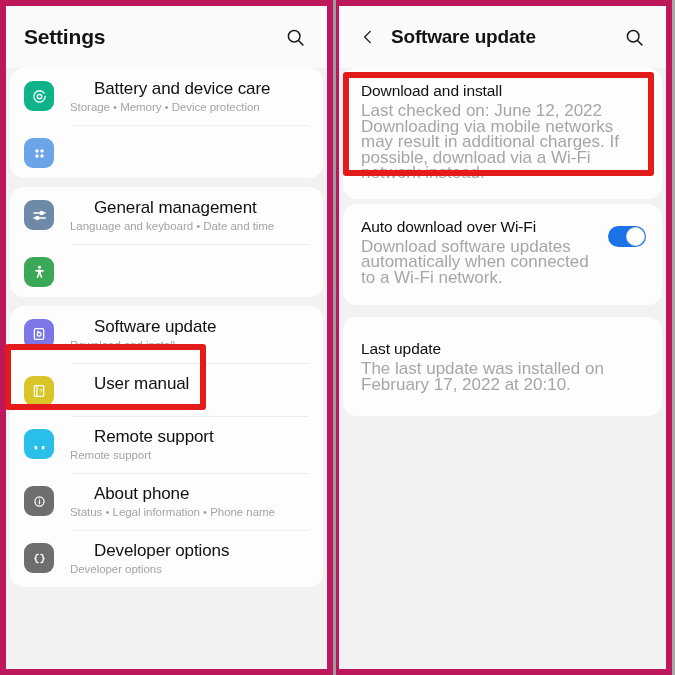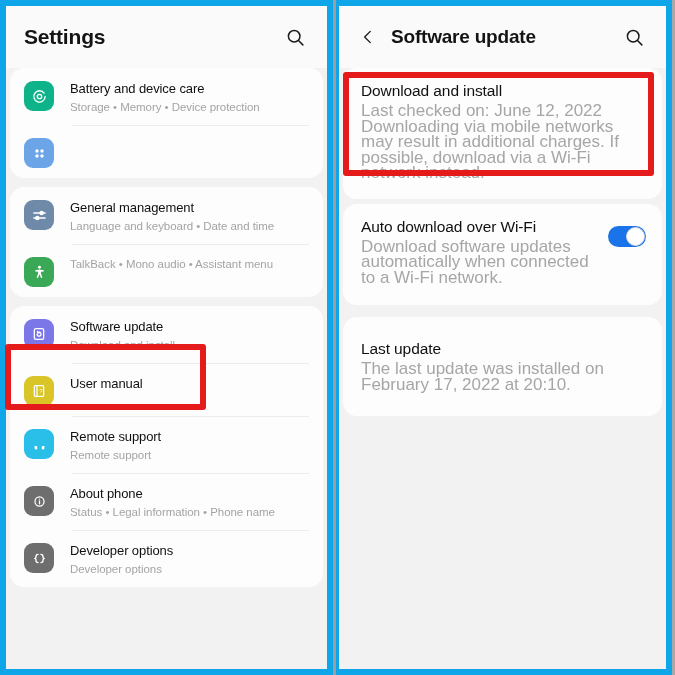--- a/index.html
+++ b/index.html
@@ -13,21 +13,21 @@
     position: relative;
     width: 675px; height: 675px;
     display: flex;
     background: #a8a8a8;
   }
 
   
   .panel {
     position: relative;
     height: 675px;
-    background: #0ea5e9;
+    background: #be185d;
     overflow: hidden;
   }
   .panel-left  { width: 336px; border-right: 3px solid #9e9e9e; }
   .panel-right { width: 336px; }
 
   .panel-inner {
     position: absolute;
     top: 6px; left: 6px; right: 6px; bottom: 6px;
     background: #f2f2f2;
     overflow: hidden;
@@ -81,24 +81,25 @@
   .row-icon {
     width: 30px; height: 30px;
     border-radius: 9px;
     flex: 0 0 auto;
     margin-top: 3px;
     margin-right: 16px;
     display: flex; align-items: center; justify-content: center;
   }
   .row-text { flex: 1; min-width: 0; padding-top: 1px; }
   .row-title {
-    font-size: 13px;
+    font-size: 17px;
     color: #101010;
     line-height: 19px;
     letter-spacing: -0.1px;
+    margin-left: 24px;
   }
   .row-sub {
     font-size: 11.5px;
     color: #a4a4a4;
     line-height: 16px;
     margin-top: 1px;
     letter-spacing: -0.05px;
   }
 
   
@@ -206,21 +207,20 @@
           </span>
         </div>
         <div class="row">
           <span class="row-icon" style="background:#3aa856">
             <svg width="17" height="17" viewBox="0 0 24 24" fill="#fff">
               <circle cx="12" cy="4.6" r="2.1"></circle>
               <path d="M12 7.6c-1 0-6 1.2-6 1.2v1.7l4 .5v2.2l-2 6.1 1.8.6 2.2-5.6 2.2 5.6 1.8-.6-2-6.1v-2.2l4-.5V8.8s-5-1.2-6-1.2z"></path>
             </svg>
           </span>
           <span class="row-text">
-            <span class="row-sub" style="display:block">TalkBack  •  Mono audio  •  Assistant menu</span>
           </span>
         </div>
       </div>
 
       <div class="card">
         <div class="row">
           <span class="row-icon" style="background:#7b77e8">
             <svg width="16" height="16" viewBox="0 0 24 24" fill="none" stroke="#fff" stroke-width="2" stroke-linecap="round">
               <rect x="5" y="4" width="14" height="16" rx="2.4"></rect>
               <path d="M9.2 12.2a2.9 2.9 0 1 0 1-2.2"></path>

